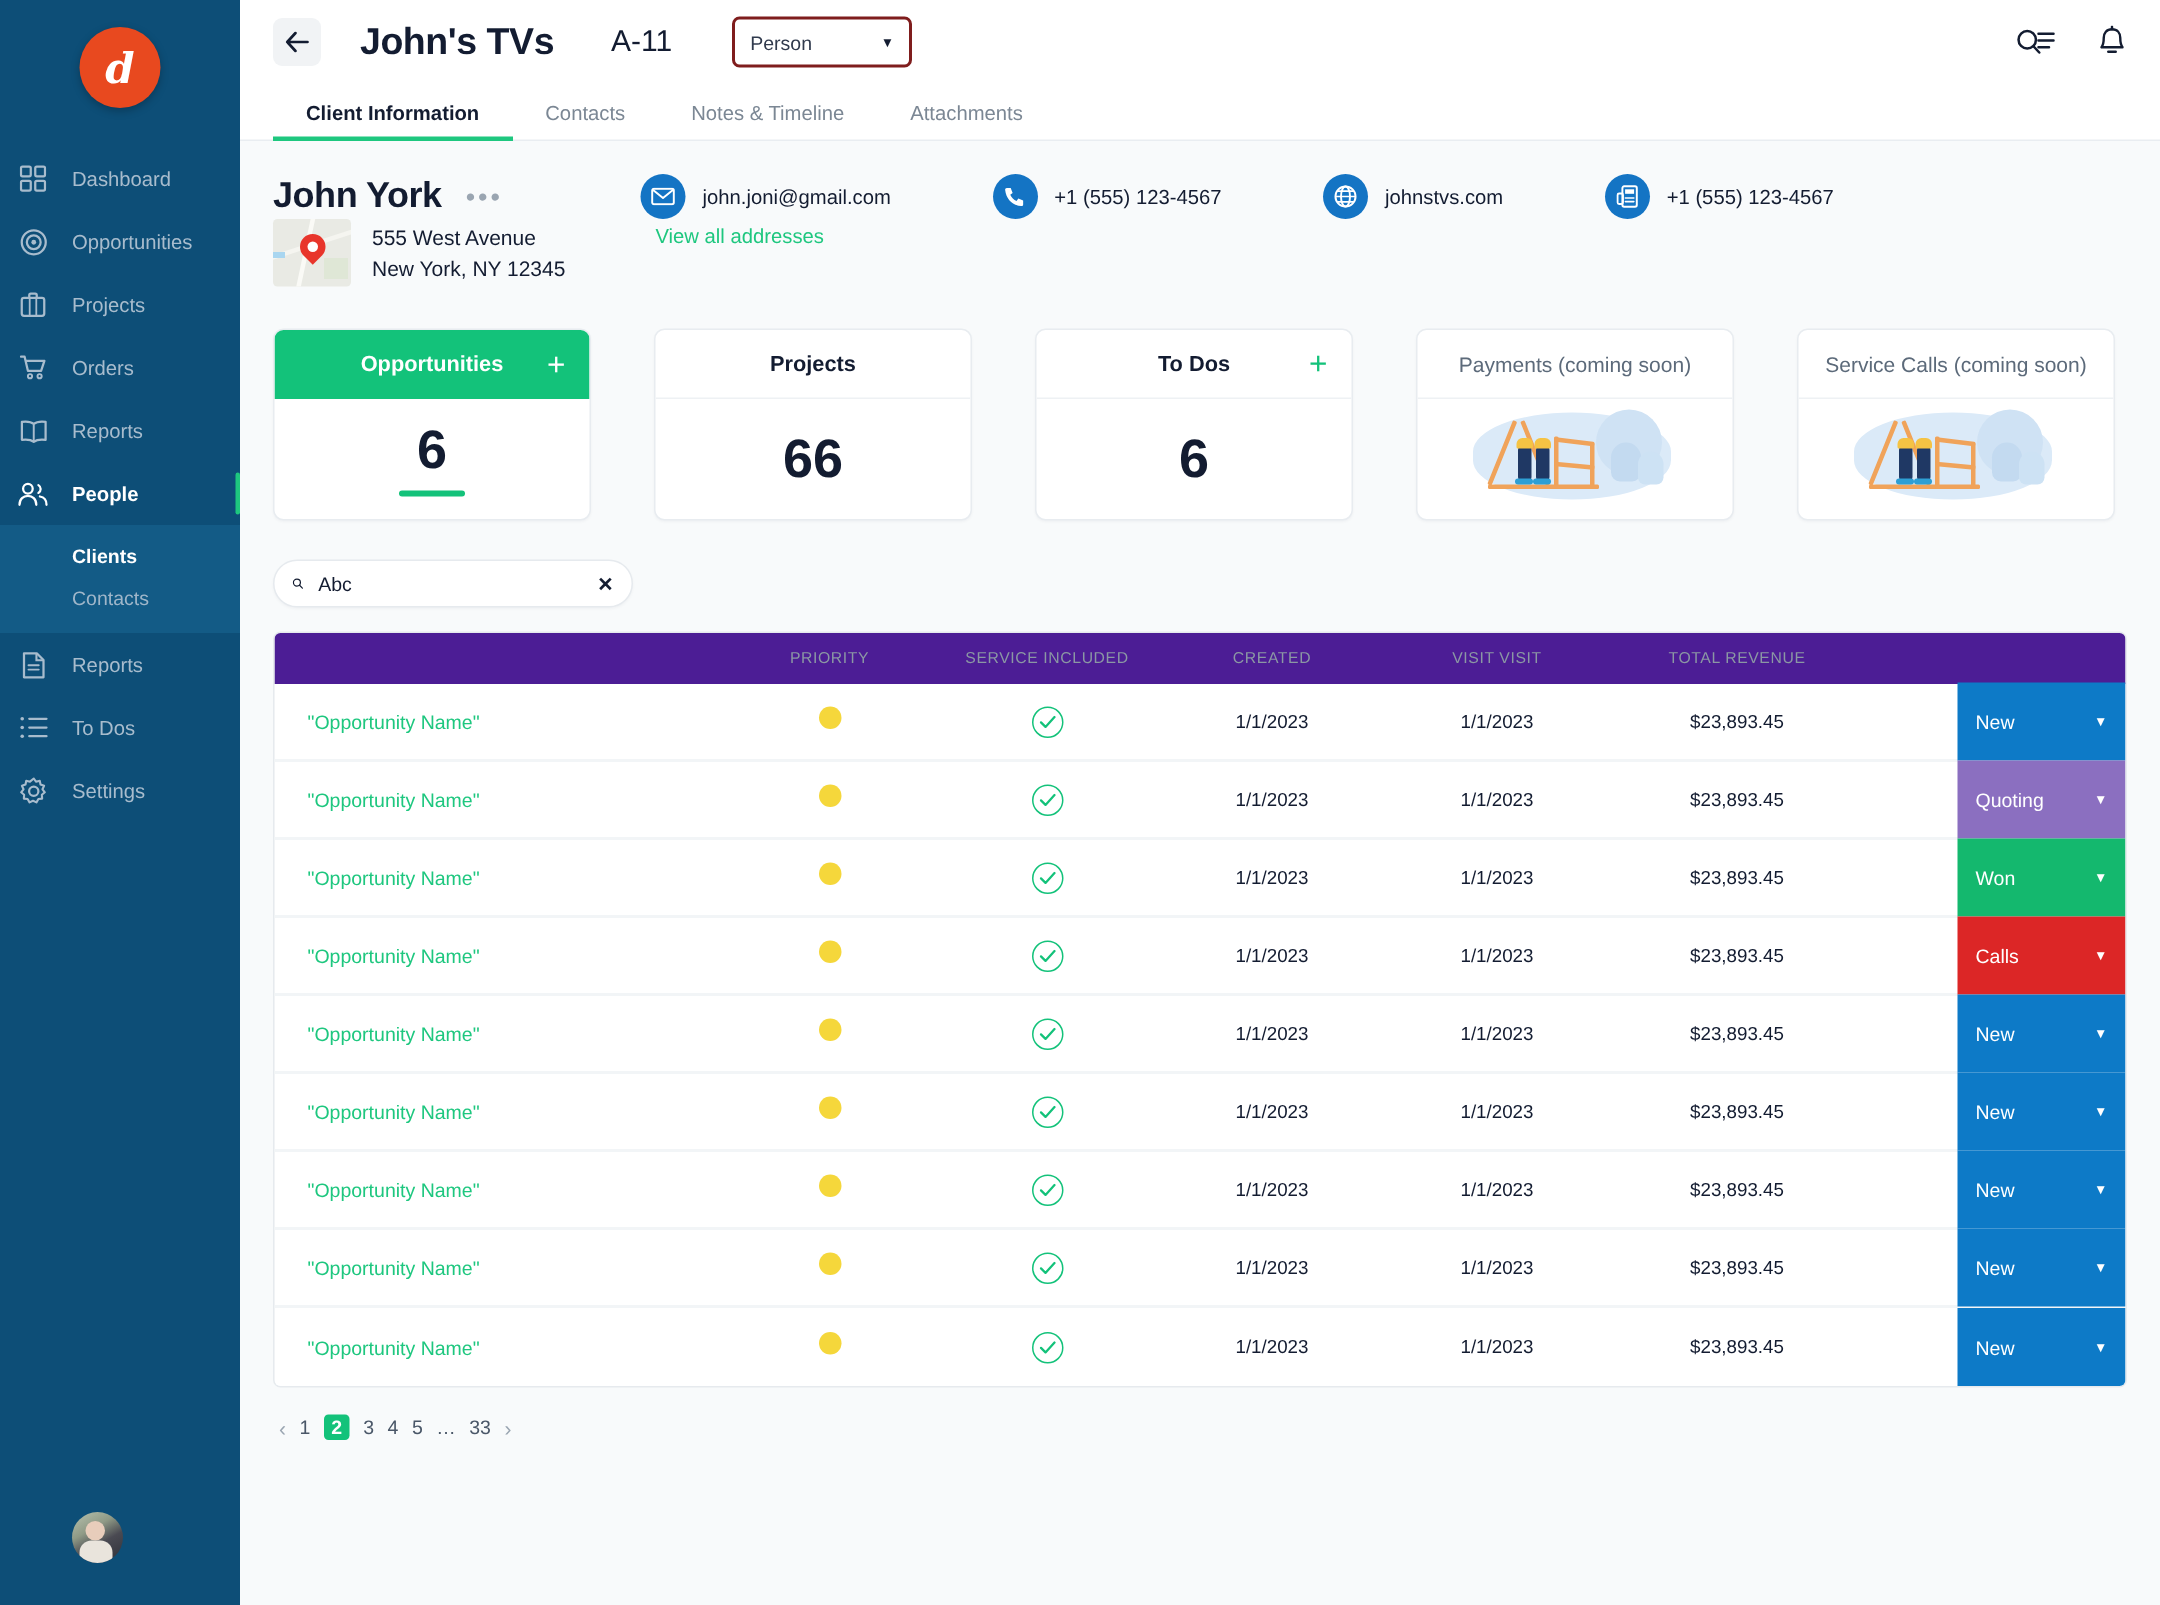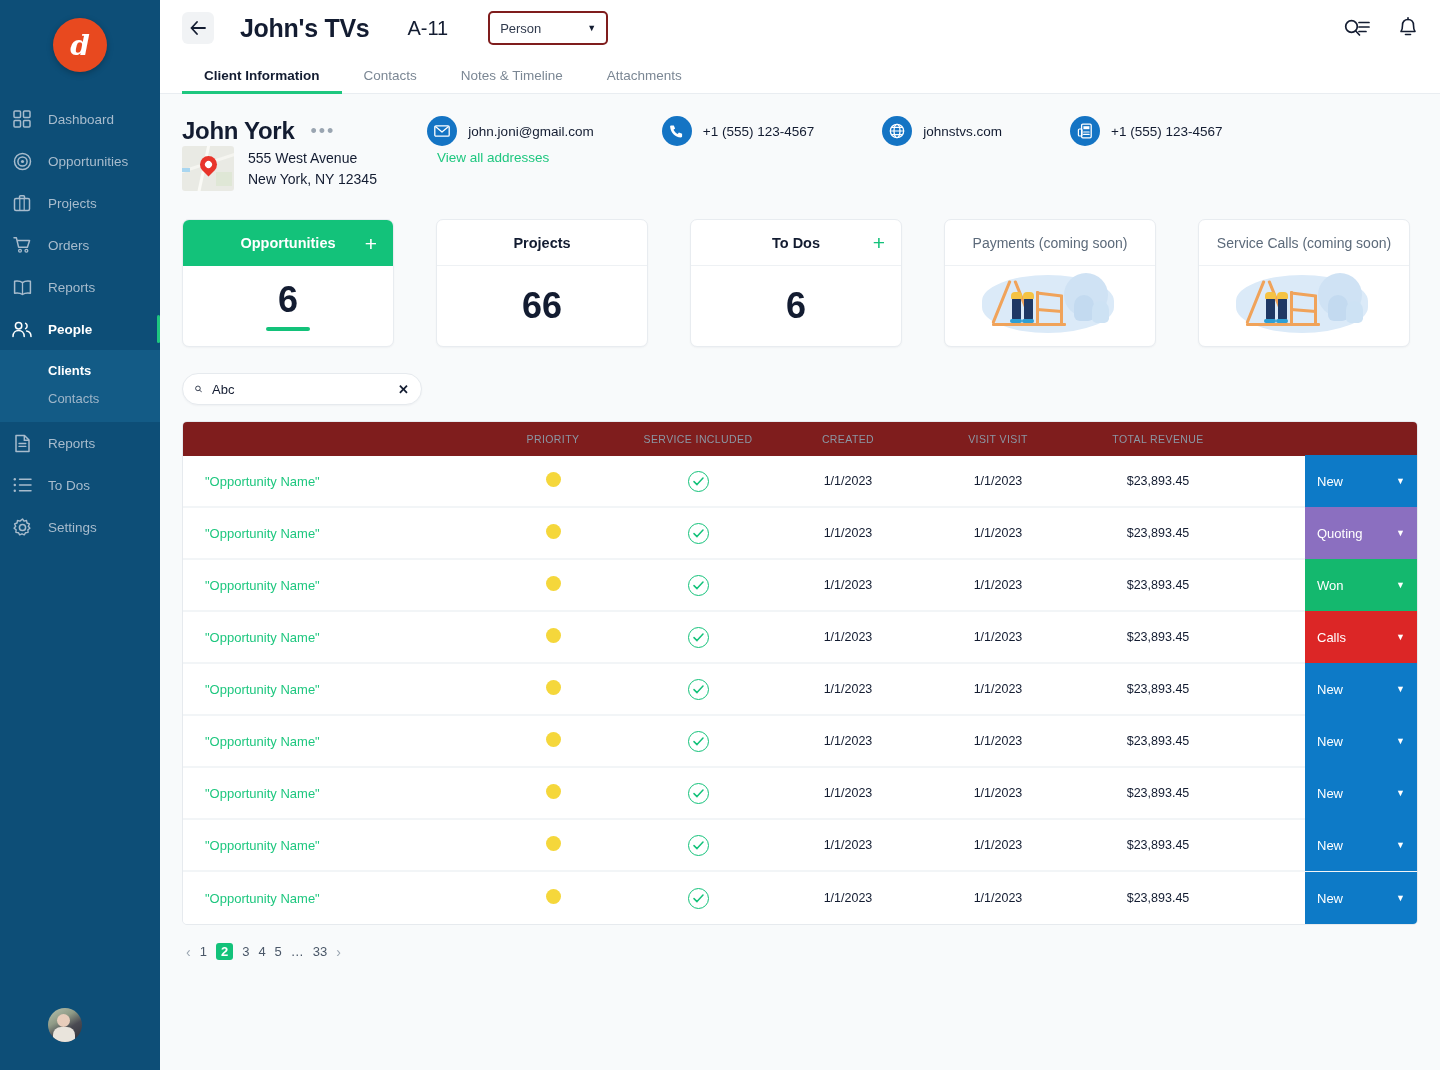--- a/index.html
+++ b/index.html
@@ -186,21 +186,21 @@
     background: transparent; font-family: "Liberation Sans", sans-serif;
   }
   .clear-x { color: #131c31; font-size: 13px; cursor: pointer; font-weight: 700; }
 
   
   .table {
     margin-top: 16px; border: 1px solid #e6eaee; border-radius: 5px;
     background: #f2f5f7; overflow: hidden;
   }
   .thead {
-    background: #7f1d1d; height: 34px; display: flex; align-items: center;
+    background: #4c1d95; height: 34px; display: flex; align-items: center;
     font-size: 10.5px; color: #8b97a4; letter-spacing: .4px;
   }
   .trow {
     background: #fff; height: 52px; display: flex; align-items: center;
     border-bottom: 2px solid #f2f5f7; position: relative;
   }
   .trow:last-child { border-bottom: none; }
   .c-name { width: 300px; padding-left: 22px; font-size: 13px; color: #1ec77f; cursor: pointer; }
   .c-prio { width: 140px; text-align: center; }
   .c-serv { width: 150px; text-align: center; }

